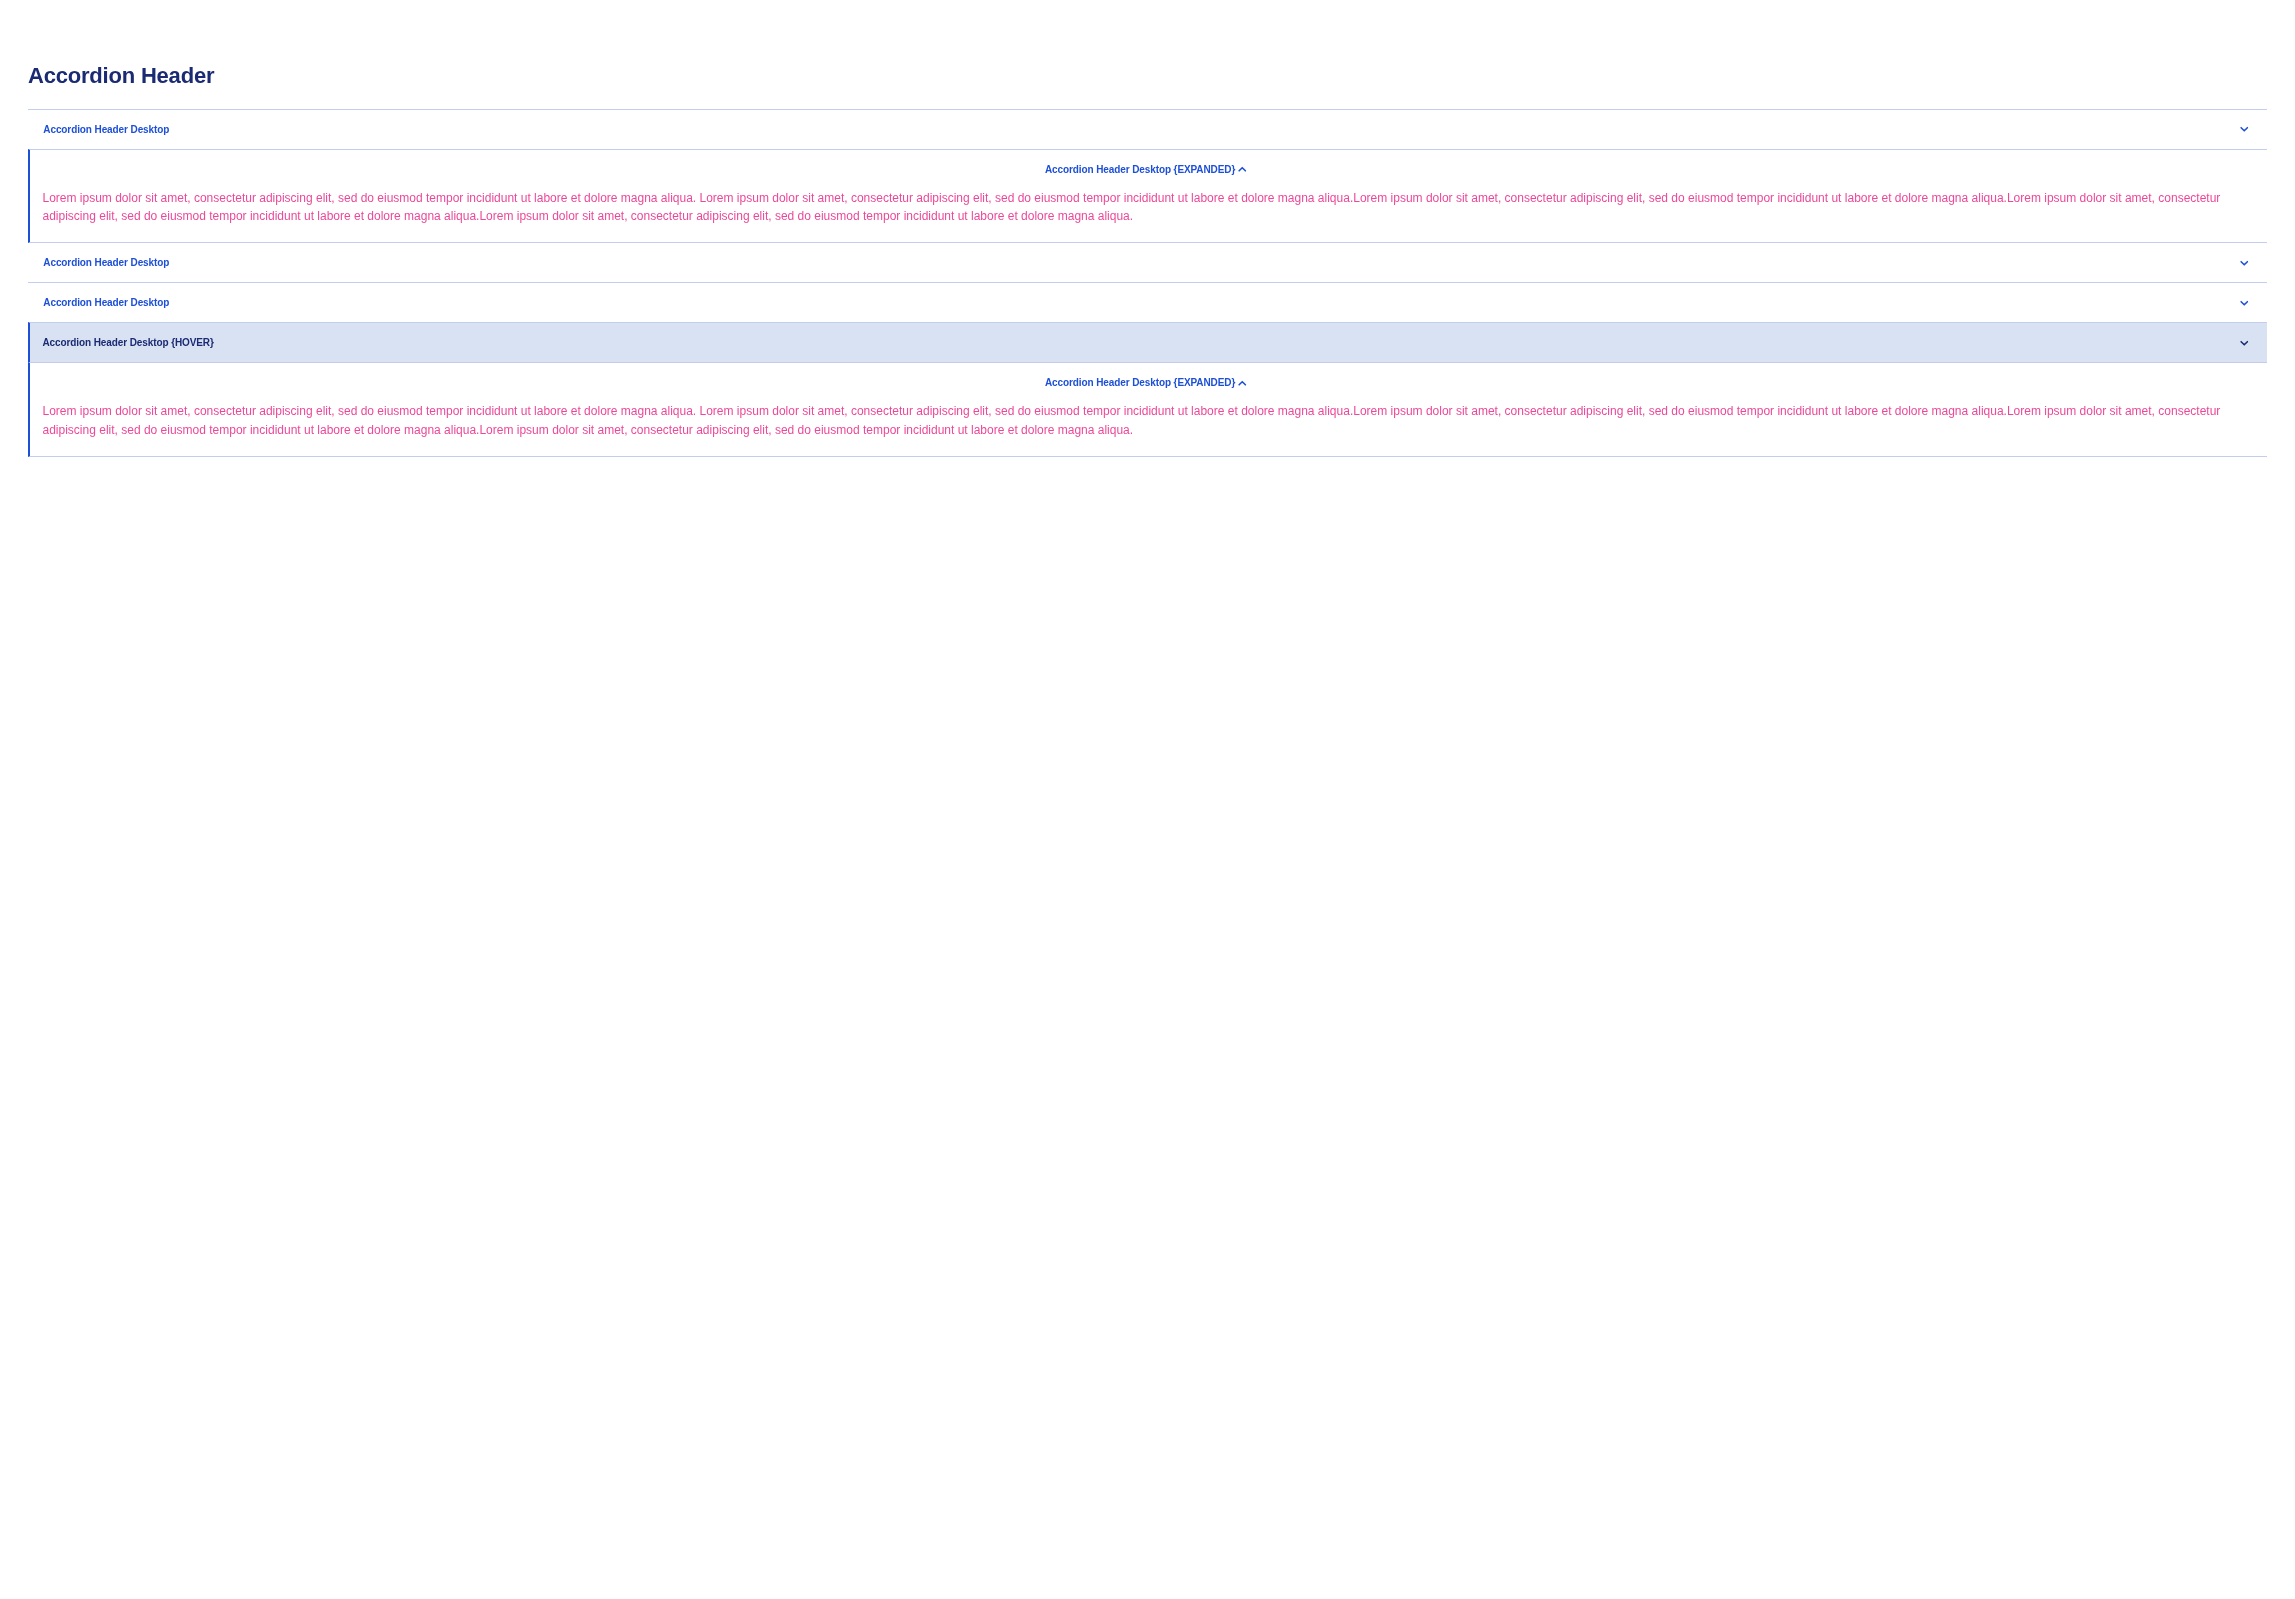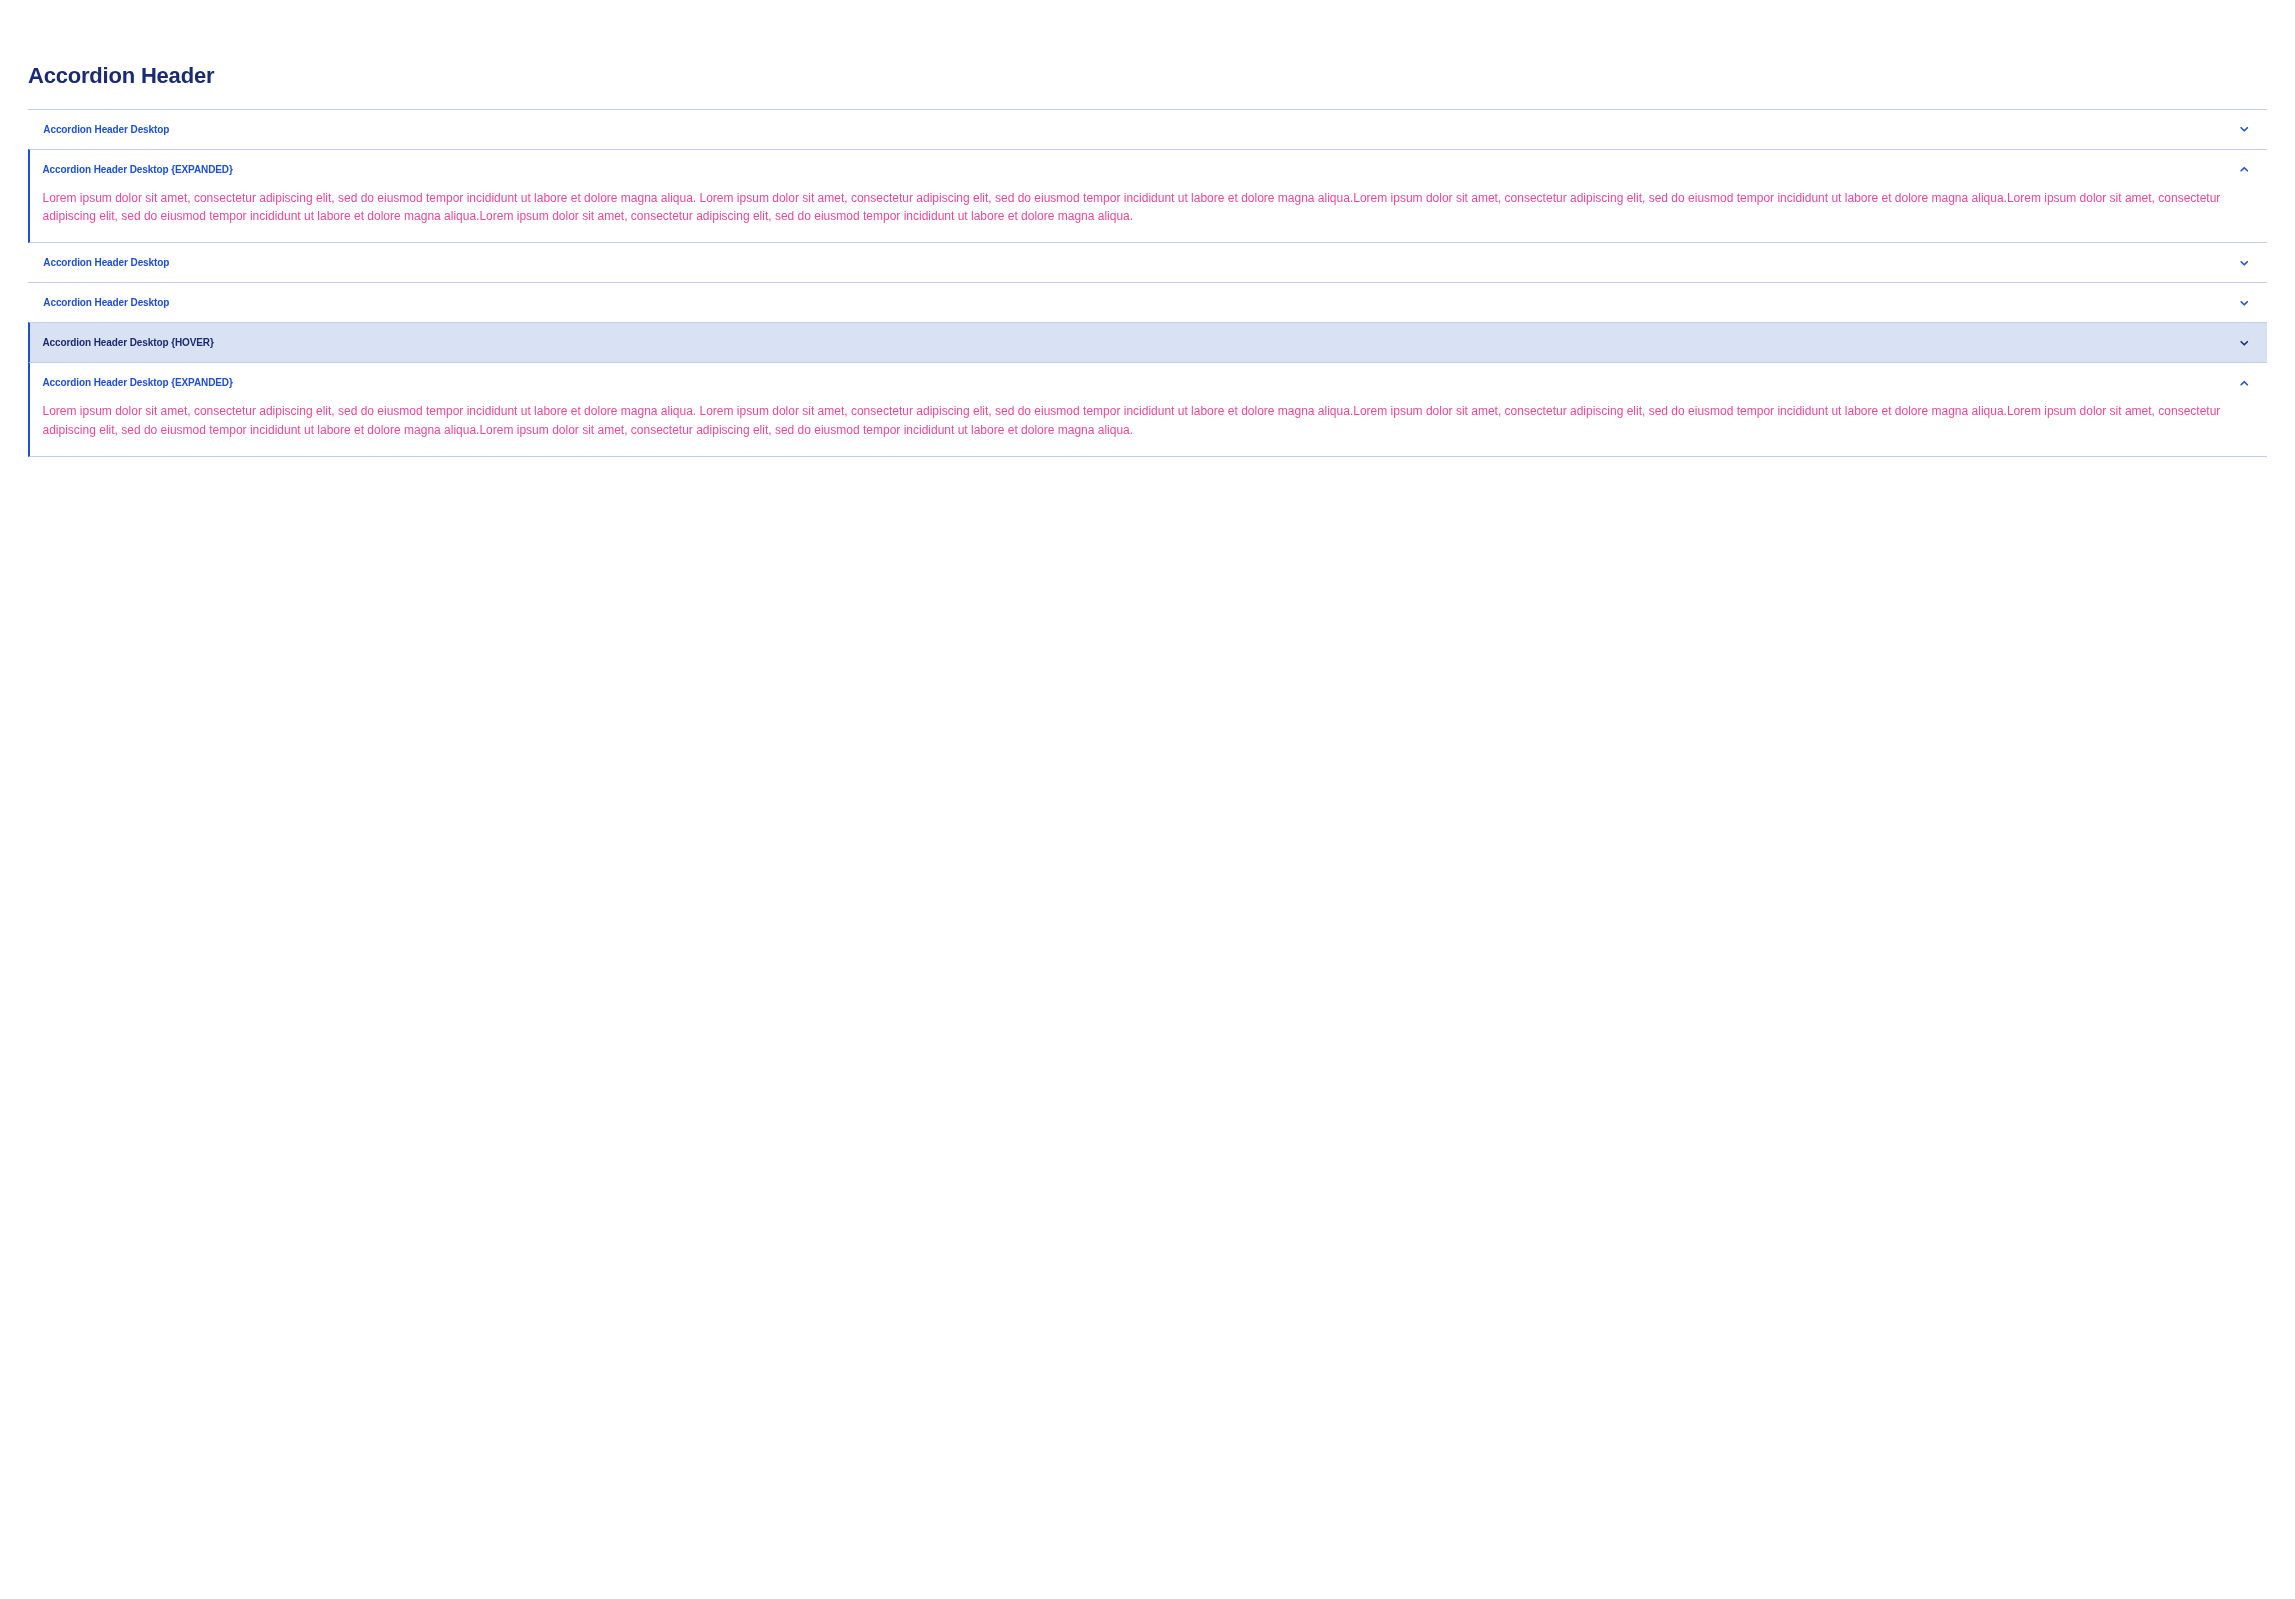--- a/index.html
+++ b/index.html
@@ -35,21 +35,21 @@
   .acc-header-title {
     font-size: 10px;
     font-weight: 700;
     color: #1d4fd7;
     letter-spacing: -0.1px;
   }
   .acc-item.expanded {
     border-left: 2.8px solid #1d4fd7;
     border-bottom: 0.7px solid #c3cdee;
   }
-  .acc-item.expanded .acc-header { padding-left: 12.5px; }
+  .acc-item.expanded .acc-header { padding-left: 12.5px; justify-content: center; }
   .acc-item.expanded + .acc-item { border-top: none; }
   .acc-item.hover {
     border-left: 2.8px solid #1d4fd7;
     text-align: center;
   }
   .acc-item.hover .acc-header {
     background: #d9e2f3;
     padding-left: 12.5px;
   }
   .acc-item.hover .acc-header-title { color: #1a2a73; }

